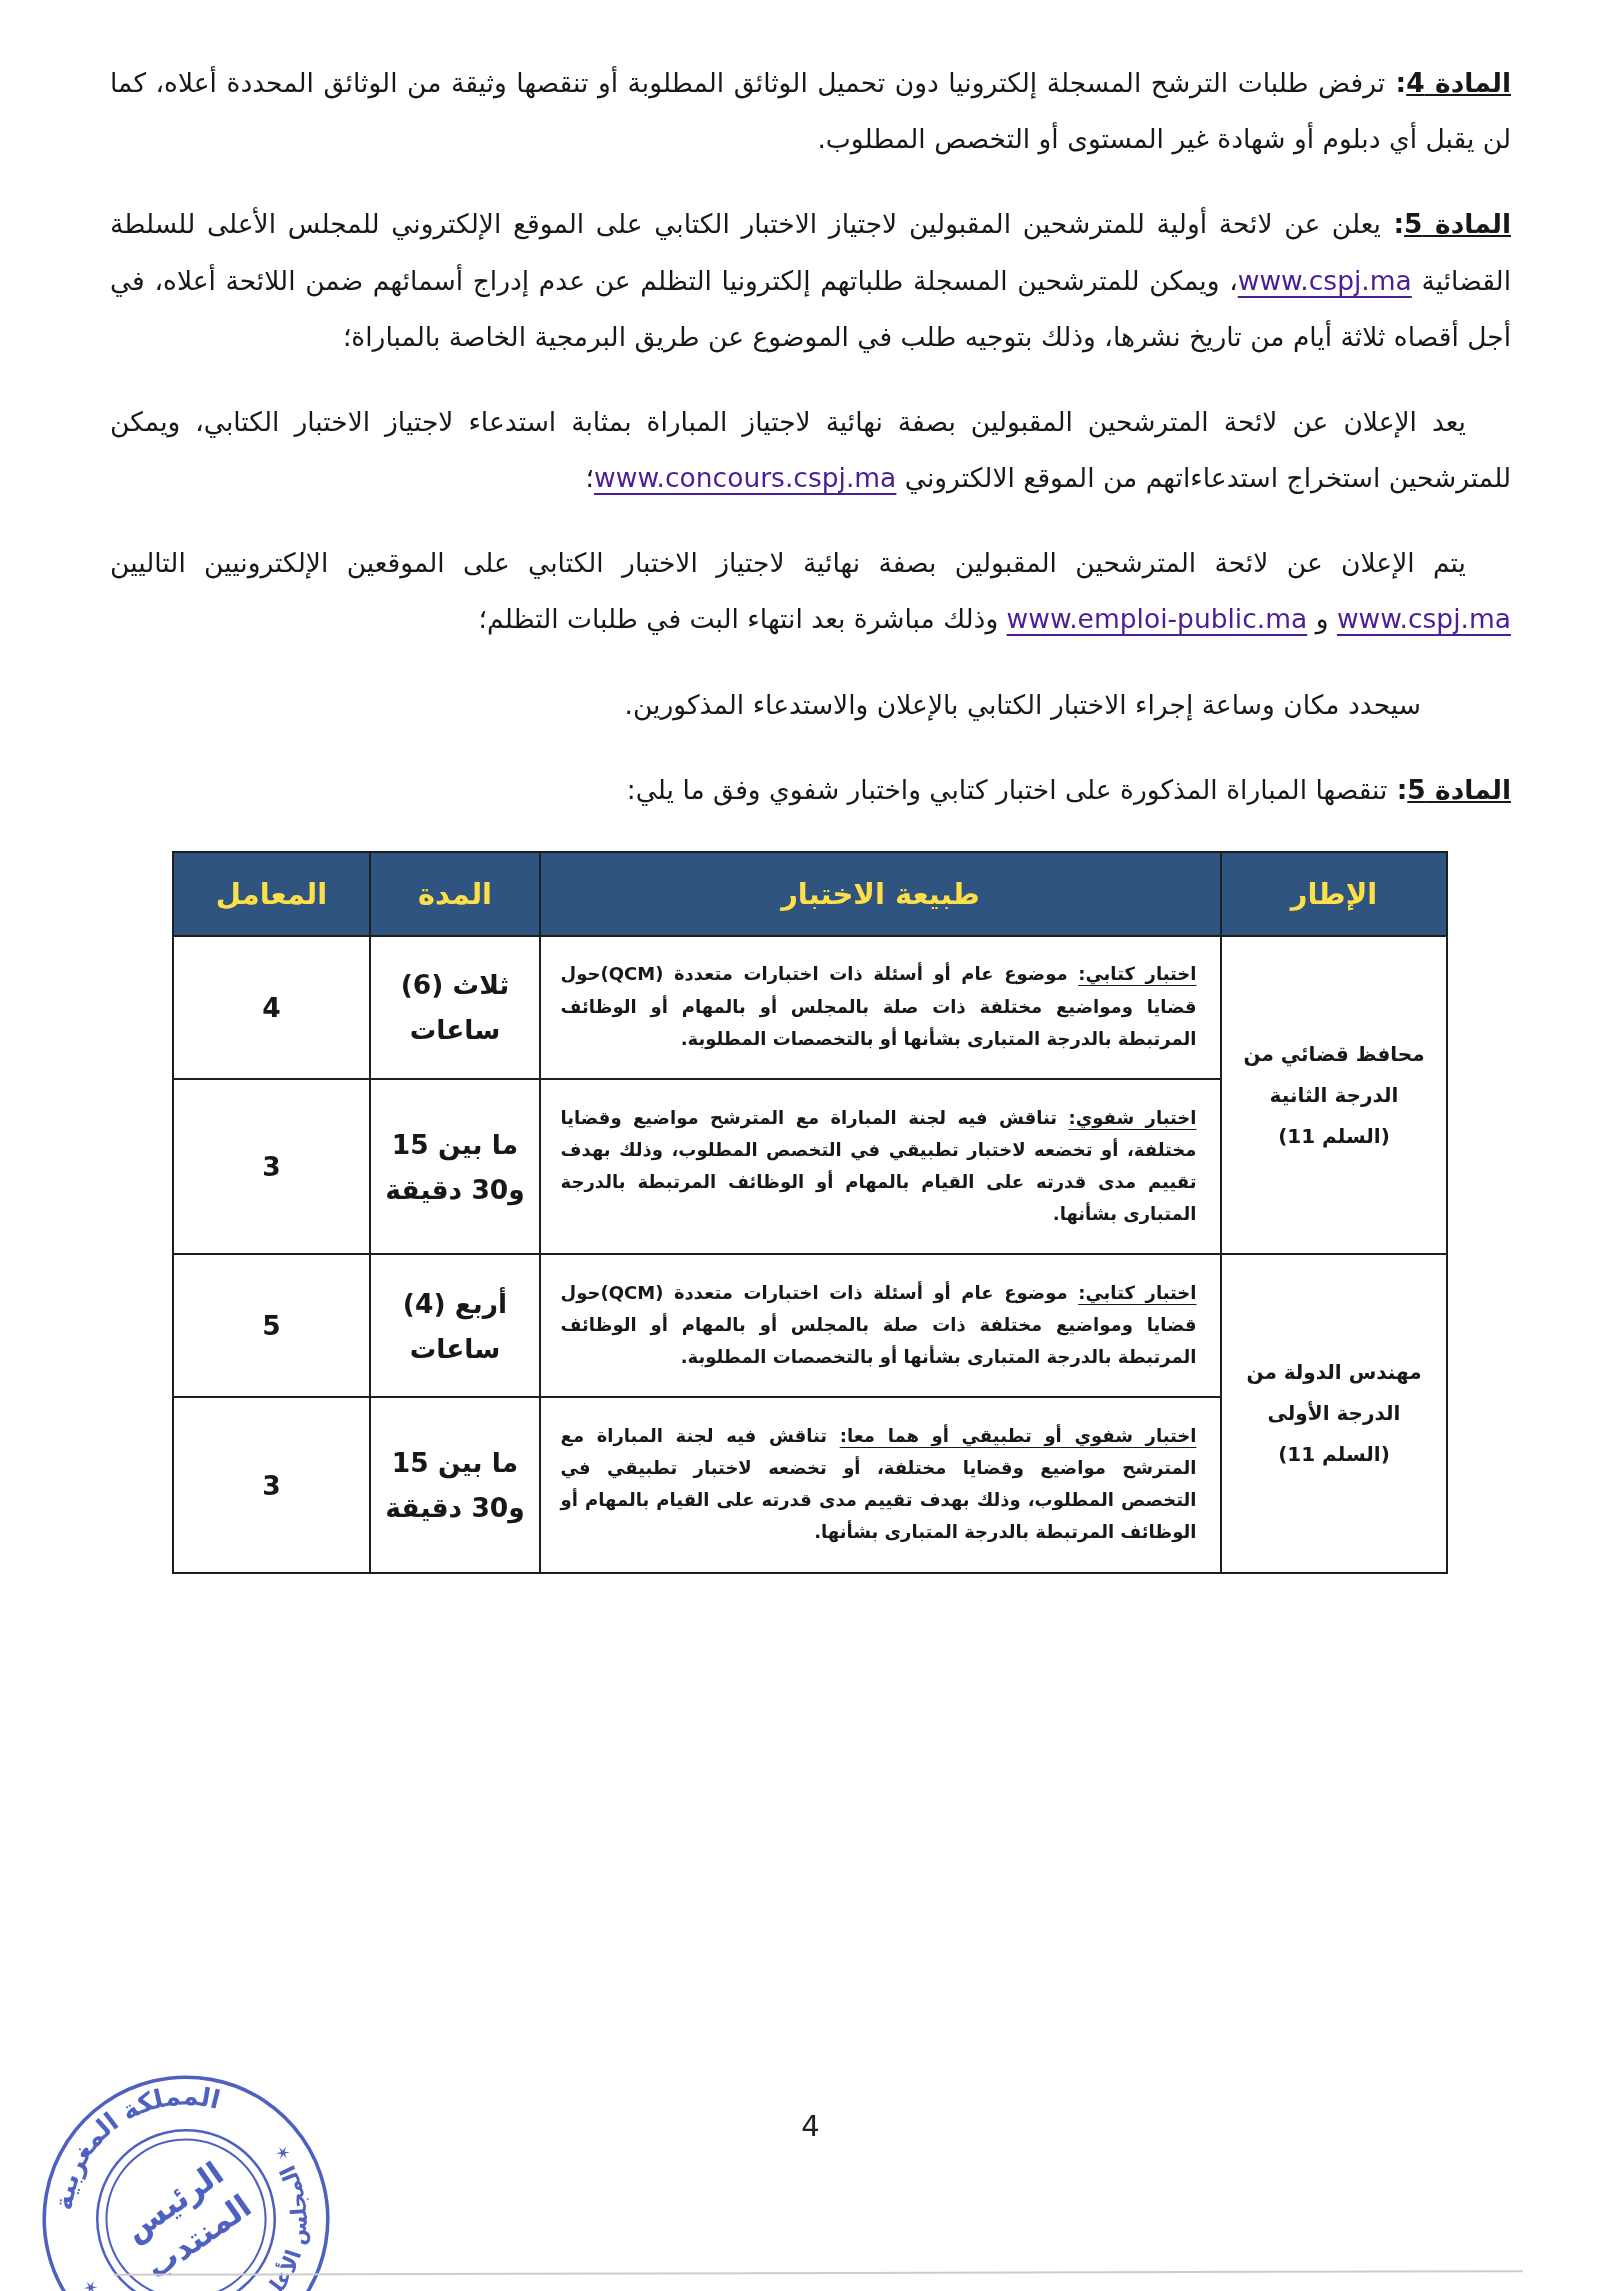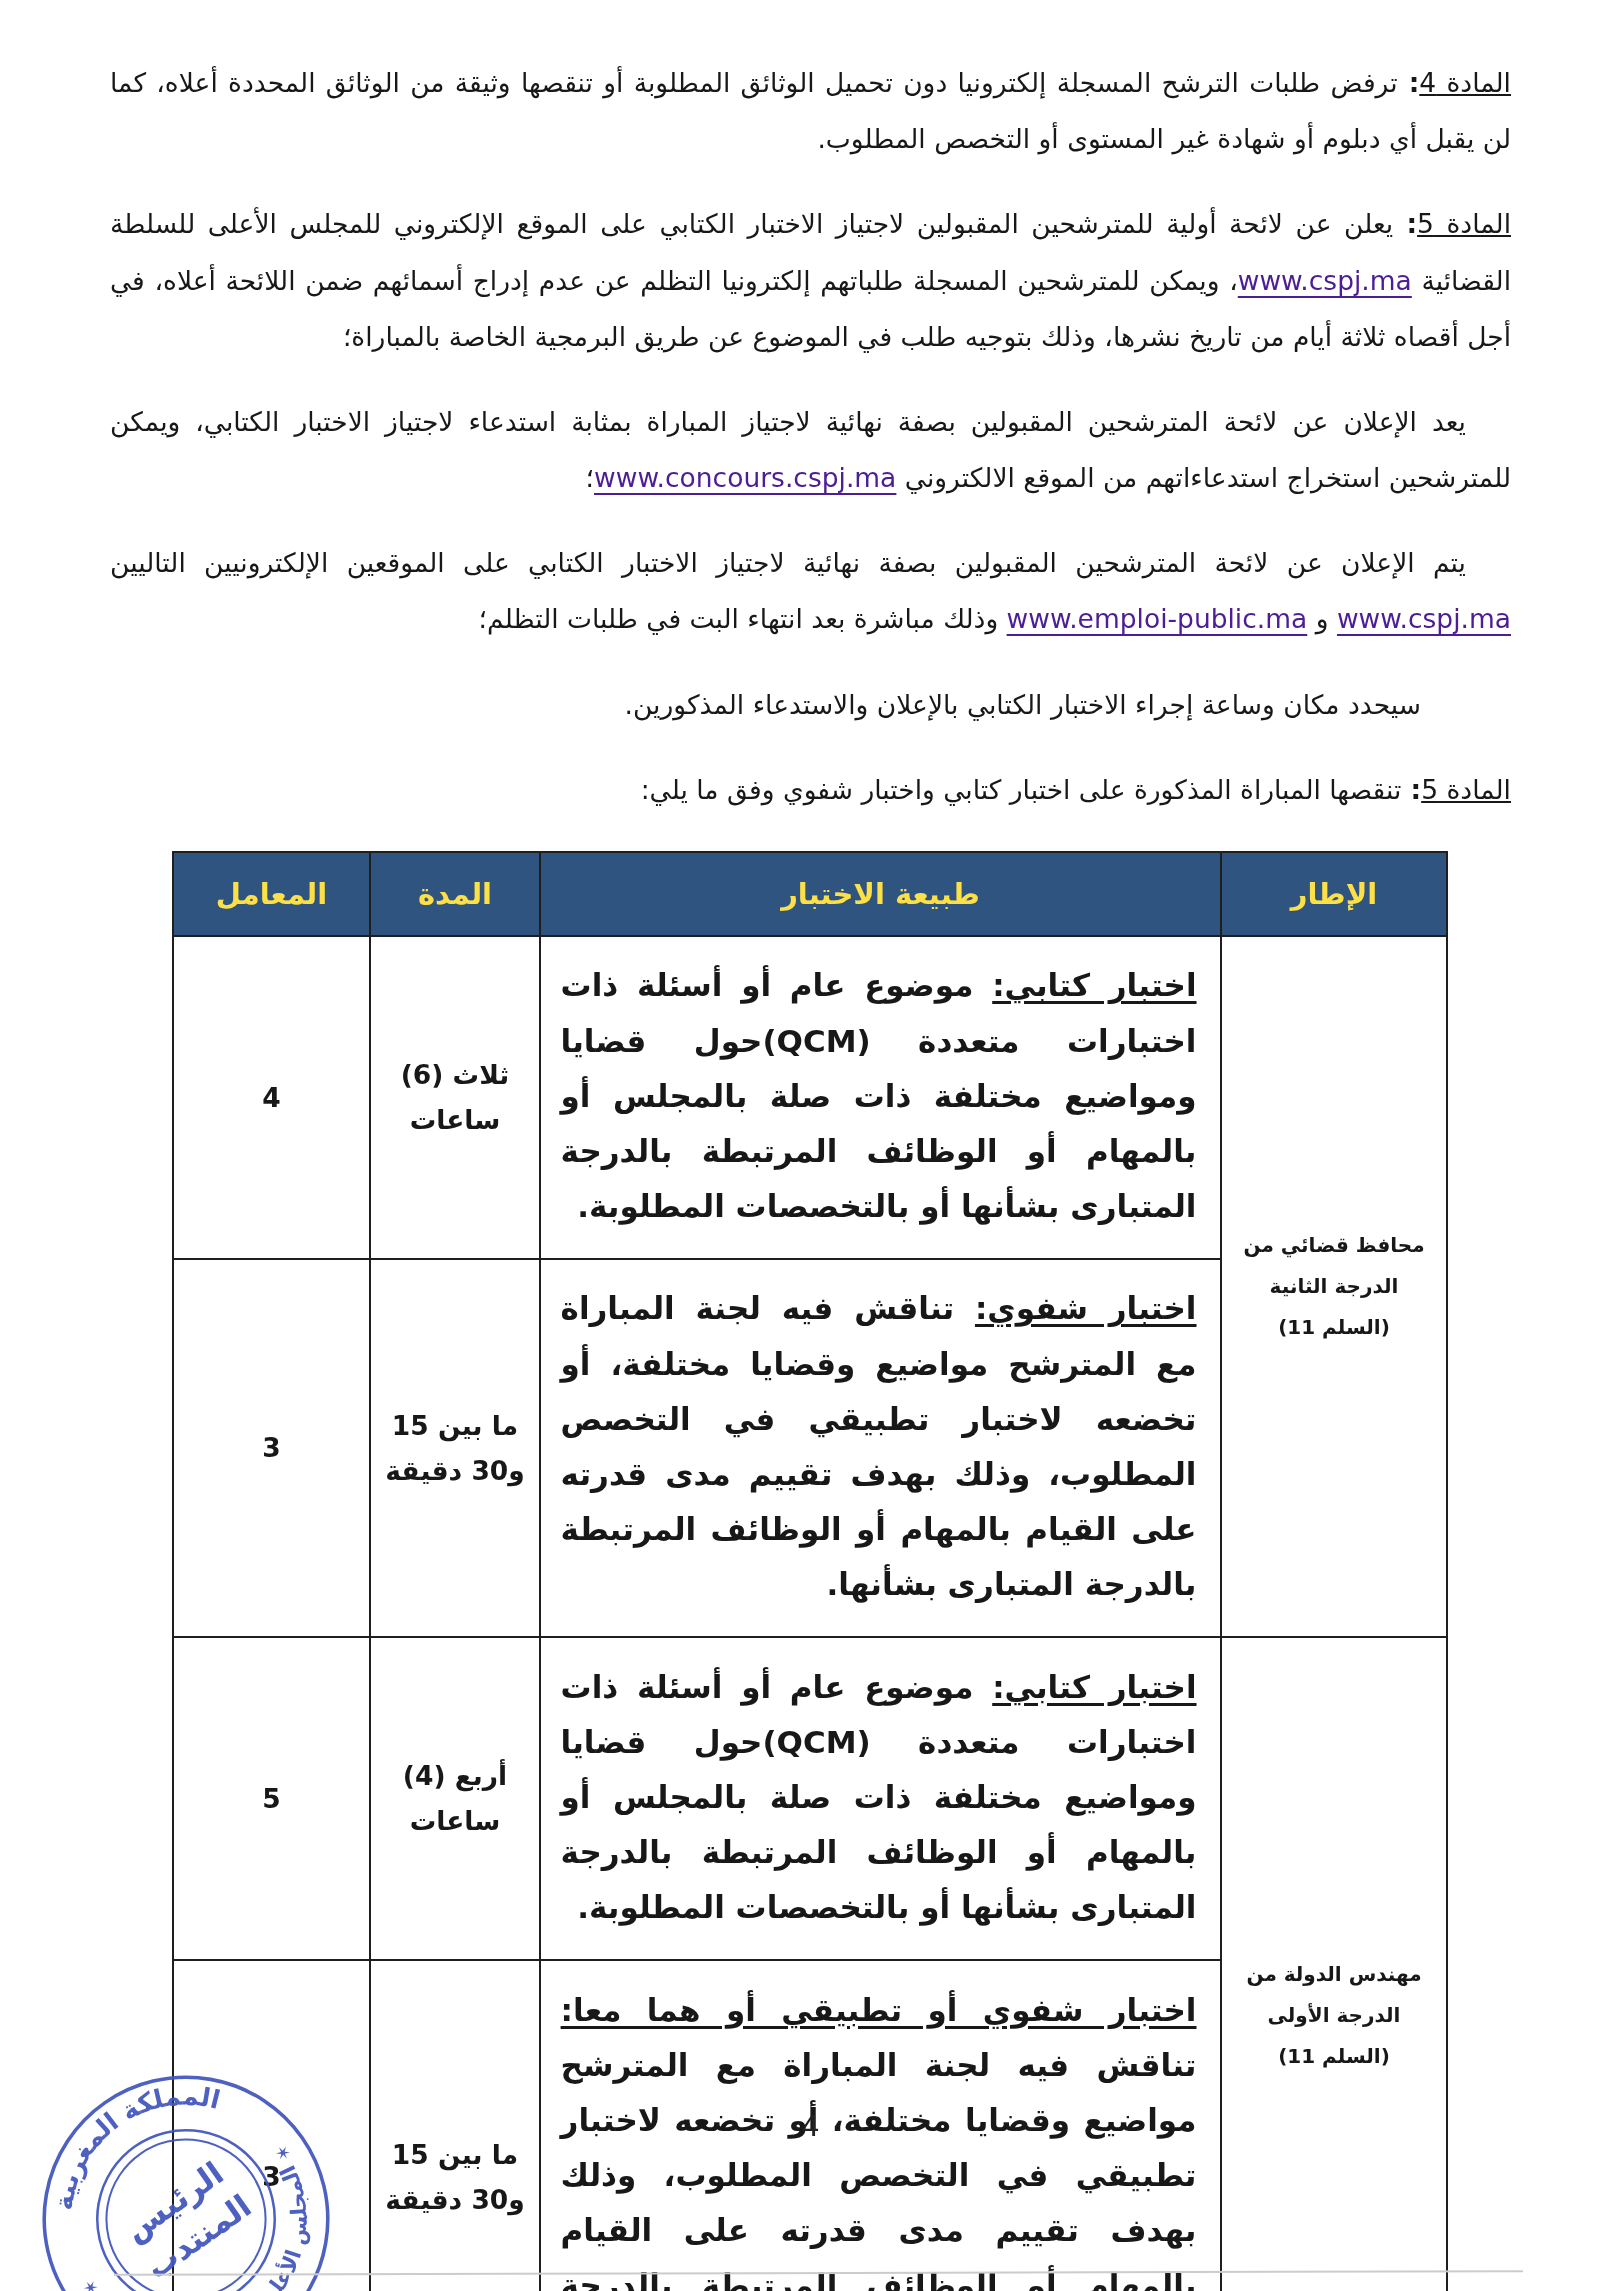--- a/index.html
+++ b/index.html
@@ -11,21 +11,21 @@
     direction:rtl;
   }
   .page {
     position:absolute; inset:0;
     padding:55px 110px 0 110px;
   }
   .para {
     font-size:26.5px; line-height:2.12; text-align:justify;
     margin:0 0 29px 0; font-weight:500;
   }
-  .article-label { font-weight:normal; text-decoration:underline; }
+  .article-label { font-weight:bold; text-decoration:underline; }
   .article-colon { font-weight:bold; }
   .indent1 { text-indent:45px; }
   .indent2 { text-indent:90px; }
   .doc-link {
     color:#4c1d95; text-decoration:underline; font-weight:500;
     text-underline-offset:5.9px;
   }
   
   table.exam-table {
     table-layout:fixed; border-collapse:collapse;
@@ -38,21 +38,21 @@
   .exam-table col.c-coef     { width:197px; }
   .exam-table th, .exam-table td { border:2px solid #1f1f1f; }
   .exam-table thead th {
     background:#2f5480; color:#fde047;
     font-size:29px; font-weight:bold; height:84px;
     border-bottom:2.9px solid #1f1f1f; text-align:center;
   }
   .exam-table td { vertical-align:middle; font-weight:600; }
   td.nature-cell {
     text-align:justify; padding:21.6px 23.5px 23.5px 19.6px;
-    font-size:31px; line-height:1.78;
+    font-size:18px; line-height:1.78;
   }
   td.nature-cell .lead { font-weight:bold; text-decoration:underline; text-underline-offset:4.9px; }
   td.duration-cell, td.coef-cell {
     text-align:center; font-weight:bold; font-size:26.5px;
     line-height:1.7; padding:7.8px 11.8px;
   }
   td.frame-cell {
     text-align:center; font-weight:bold; font-size:20px;
     line-height:2.05; padding:9.8px 15.7px;
   }

